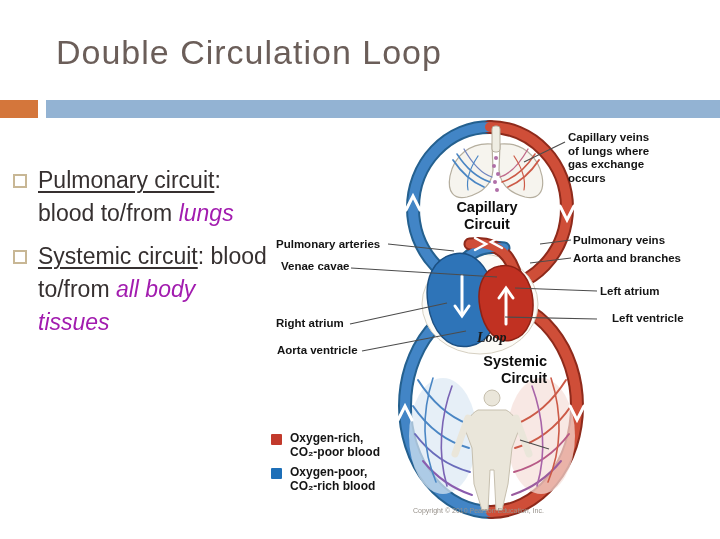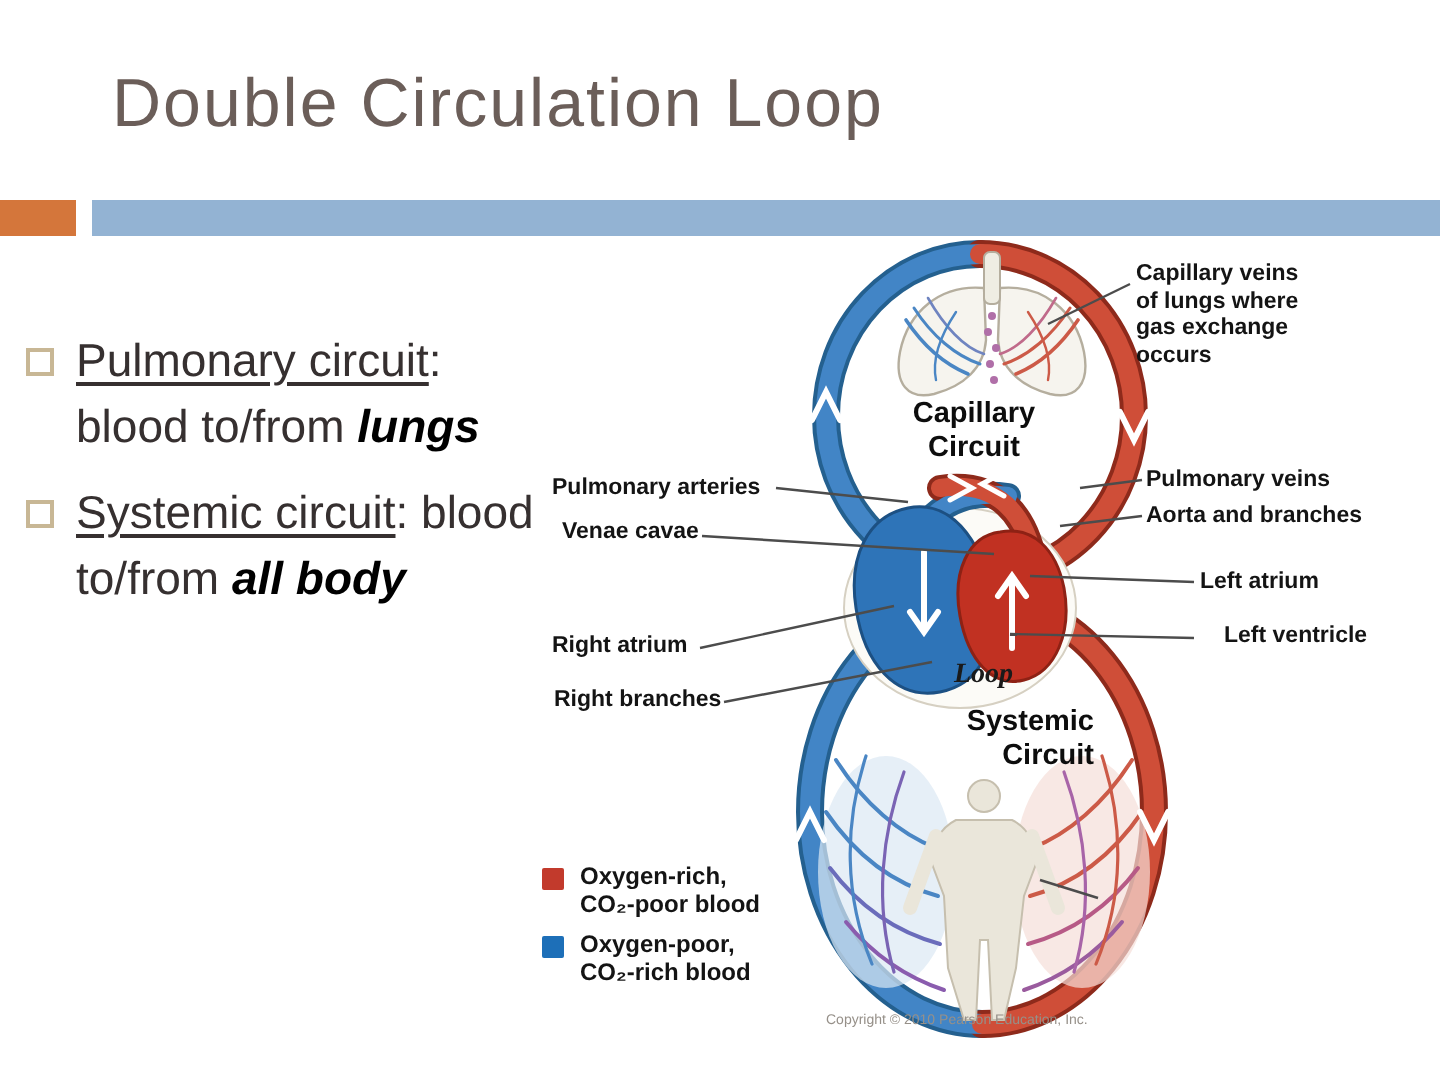--- a/index.html
+++ b/index.html
@@ -12,21 +12,21 @@
   .bar-orange{position:absolute;left:0;top:100px;width:38px;height:18px;background:#d4763b;}
   .bar-blue{position:absolute;left:46px;top:100px;width:674px;height:18px;background:#93b3d3;}
   
   .bullets{position:absolute;left:13px;top:164px;width:290px;}
   .bullet{display:flex;margin-bottom:10px;}
   .bsq{flex:0 0 auto;width:10px;height:10px;border:2px solid #c8b795;background:#fff;
        margin:10px 11px 0 0;}
   .btxt{font-size:23px;line-height:33px;color:#363030;}
   .bline{white-space:nowrap;}
   .u{text-decoration:underline;text-decoration-thickness:2px;text-underline-offset:3px;}
-  .em{color:#000000;font-weight:700;font-style:italic;}
+  .em{color:#a21caf;font-weight:400;font-style:italic;}
   
   .diagram{position:absolute;left:256px;top:118px;width:464px;height:421px;}
   .diagram svg{position:absolute;left:0;top:0;}
   .lbl{position:absolute;font-size:11.5px;font-weight:700;color:#141414;line-height:1.18;
        white-space:nowrap;}
   .lblwrap{white-space:normal;}
   .circuit{position:absolute;font-size:14.5px;font-weight:700;color:#0d0d0d;
            text-align:center;line-height:1.15;}
   .heartlbl{position:absolute;font-size:14px;font-weight:700;font-style:italic;
             color:#1a1a1a;font-family:"Liberation Serif","DejaVu Serif",serif;}
@@ -52,20 +52,21 @@
       <div class="btxt">
         <div class="bline"><span class="u">Pulmonary circuit</span><span>:</span></div>
         <div class="bline"><span>blood to/from </span><span class="em">lungs</span></div>
       </div>
     </div>
     <div class="bullet">
       <span class="bsq"></span>
       <div class="btxt">
         <div class="bline"><span class="u">Systemic circuit</span><span>: blood</span></div>
         <div class="bline"><span>to/from </span><span class="em">all body</span></div>
+        <div class="bline"><span class="em">tissues</span></div>
       </div>
     </div>
   </div>
 
   <div class="diagram">
     <svg width="464" height="421" viewBox="0 0 464 421">
 
       <g fill="none" stroke-linecap="round">
         <path d="M235,394 A86,106 0 0 1 235,182" stroke="#24608f" stroke-width="14"></path>
         <path d="M235,182 A86,106 0 0 1 235,394" stroke="#8e2a1b" stroke-width="14"></path>
@@ -183,21 +184,21 @@
     <div class="lbl lblwrap" style="left:312px;top:13px;width:100px;">
       <div>Capillary veins</div>
       <div>of lungs where</div>
       <div>gas exchange</div>
       <div>occurs</div>
     </div>
 
     <div class="lbl" style="left:20px;top:120px;">Pulmonary arteries</div>
     <div class="lbl" style="left:25px;top:142px;">Venae cavae</div>
     <div class="lbl" style="left:20px;top:199px;">Right atrium</div>
-    <div class="lbl" style="left:21px;top:226px;">Right branches</div>
+    <div class="lbl" style="left:21px;top:226px;">Aorta ventricle</div>
 
     <div class="lbl" style="left:317px;top:116px;">Pulmonary veins</div>
     <div class="lbl" style="left:317px;top:134px;">Aorta and branches</div>
     <div class="lbl" style="left:344px;top:167px;">Left atrium</div>
     <div class="lbl" style="left:344px;top:194px;padding-left:12px;">Left ventricle</div>
 
     <div class="legend-item" style="left:15px;top:314px;">
       <span class="legend-sw sw0"></span>
       <div class="legend-txt">
         <div>Oxygen-rich,</div>

